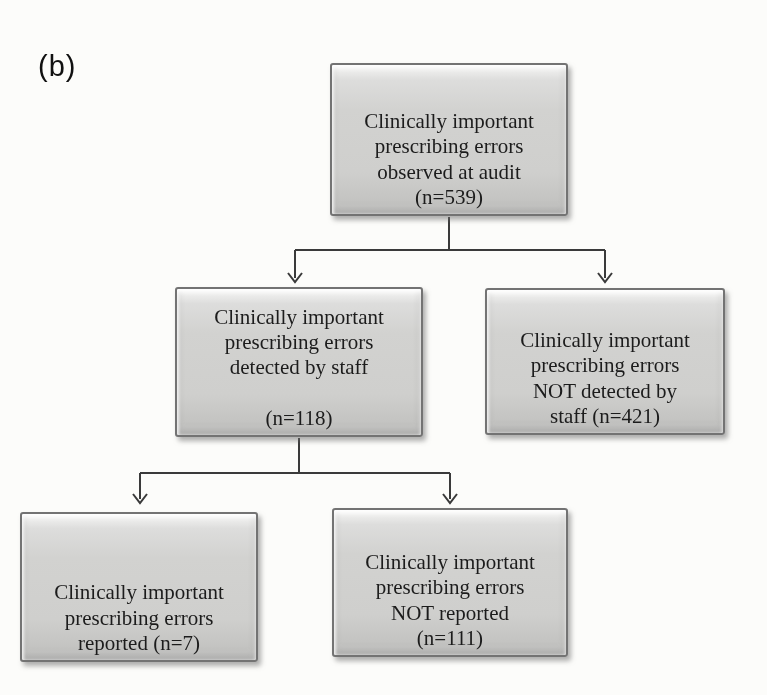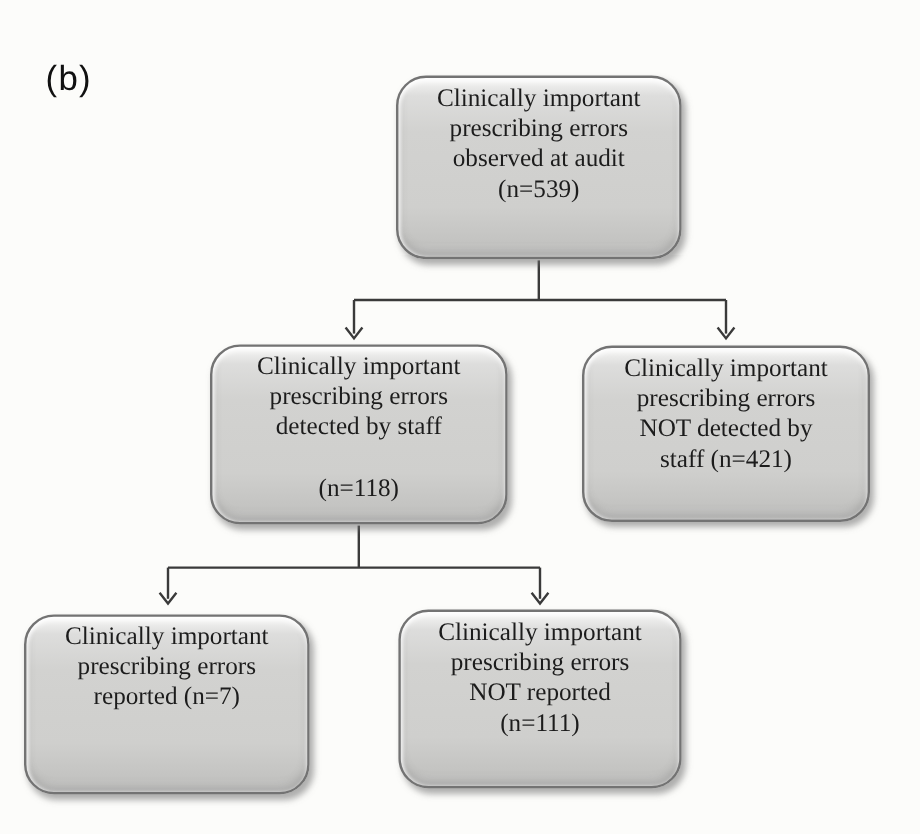--- a/index.html
+++ b/index.html
@@ -24,29 +24,29 @@
     top: 50px;
     font-family: "Liberation Sans", "DejaVu Sans", sans-serif;
     font-size: 29px;
     color: #111;
     letter-spacing: 1px;
   }
   .node {
     position: absolute;
     box-sizing: border-box;
     border: 2px solid #737373;
-    border-radius: 25px;
+    border-radius: 3px;
     background: linear-gradient(180deg, #f7f7f6 0%, #dddddc 10%, #d2d2d0 30%, #cfcfcd 72%, #c3c3c1 92%, #cccccb 100%);
     box-shadow:
       3px 4px 5px rgba(110,110,110,0.55),
       inset 0 3px 4px rgba(255,255,255,0.95),
       inset 2px 0 3px rgba(255,255,255,0.55),
       inset 0 -5px 7px rgba(100,100,100,0.30);
     display: flex;
-    align-items: flex-start;
+    align-items: flex-end;
     justify-content: center;
     text-align: center;
   }
   .node-text {
     white-space: pre-line;
     font-size: 21px;
     line-height: 1.2;
     color: #1c1c1c;
     padding: 4px 8px;
   }

